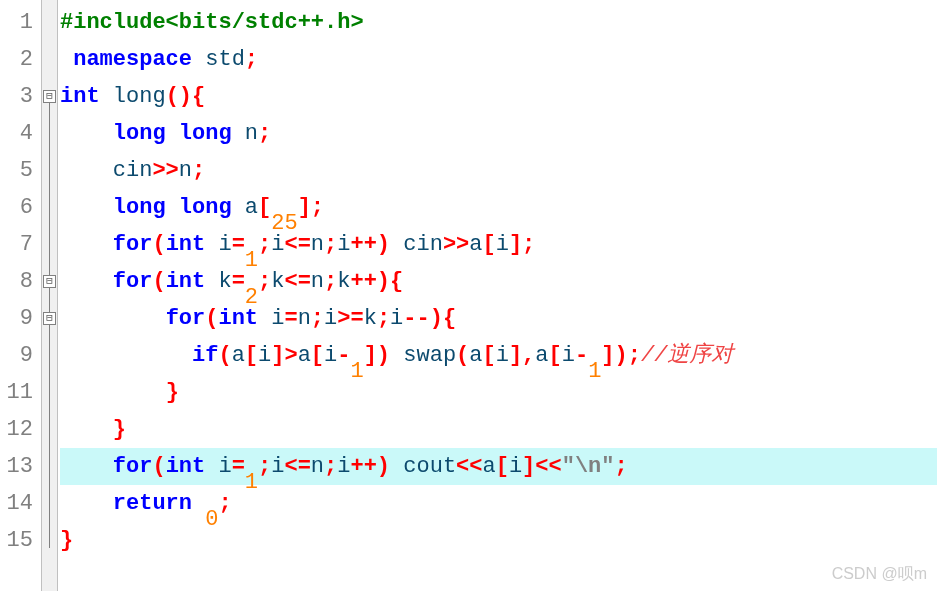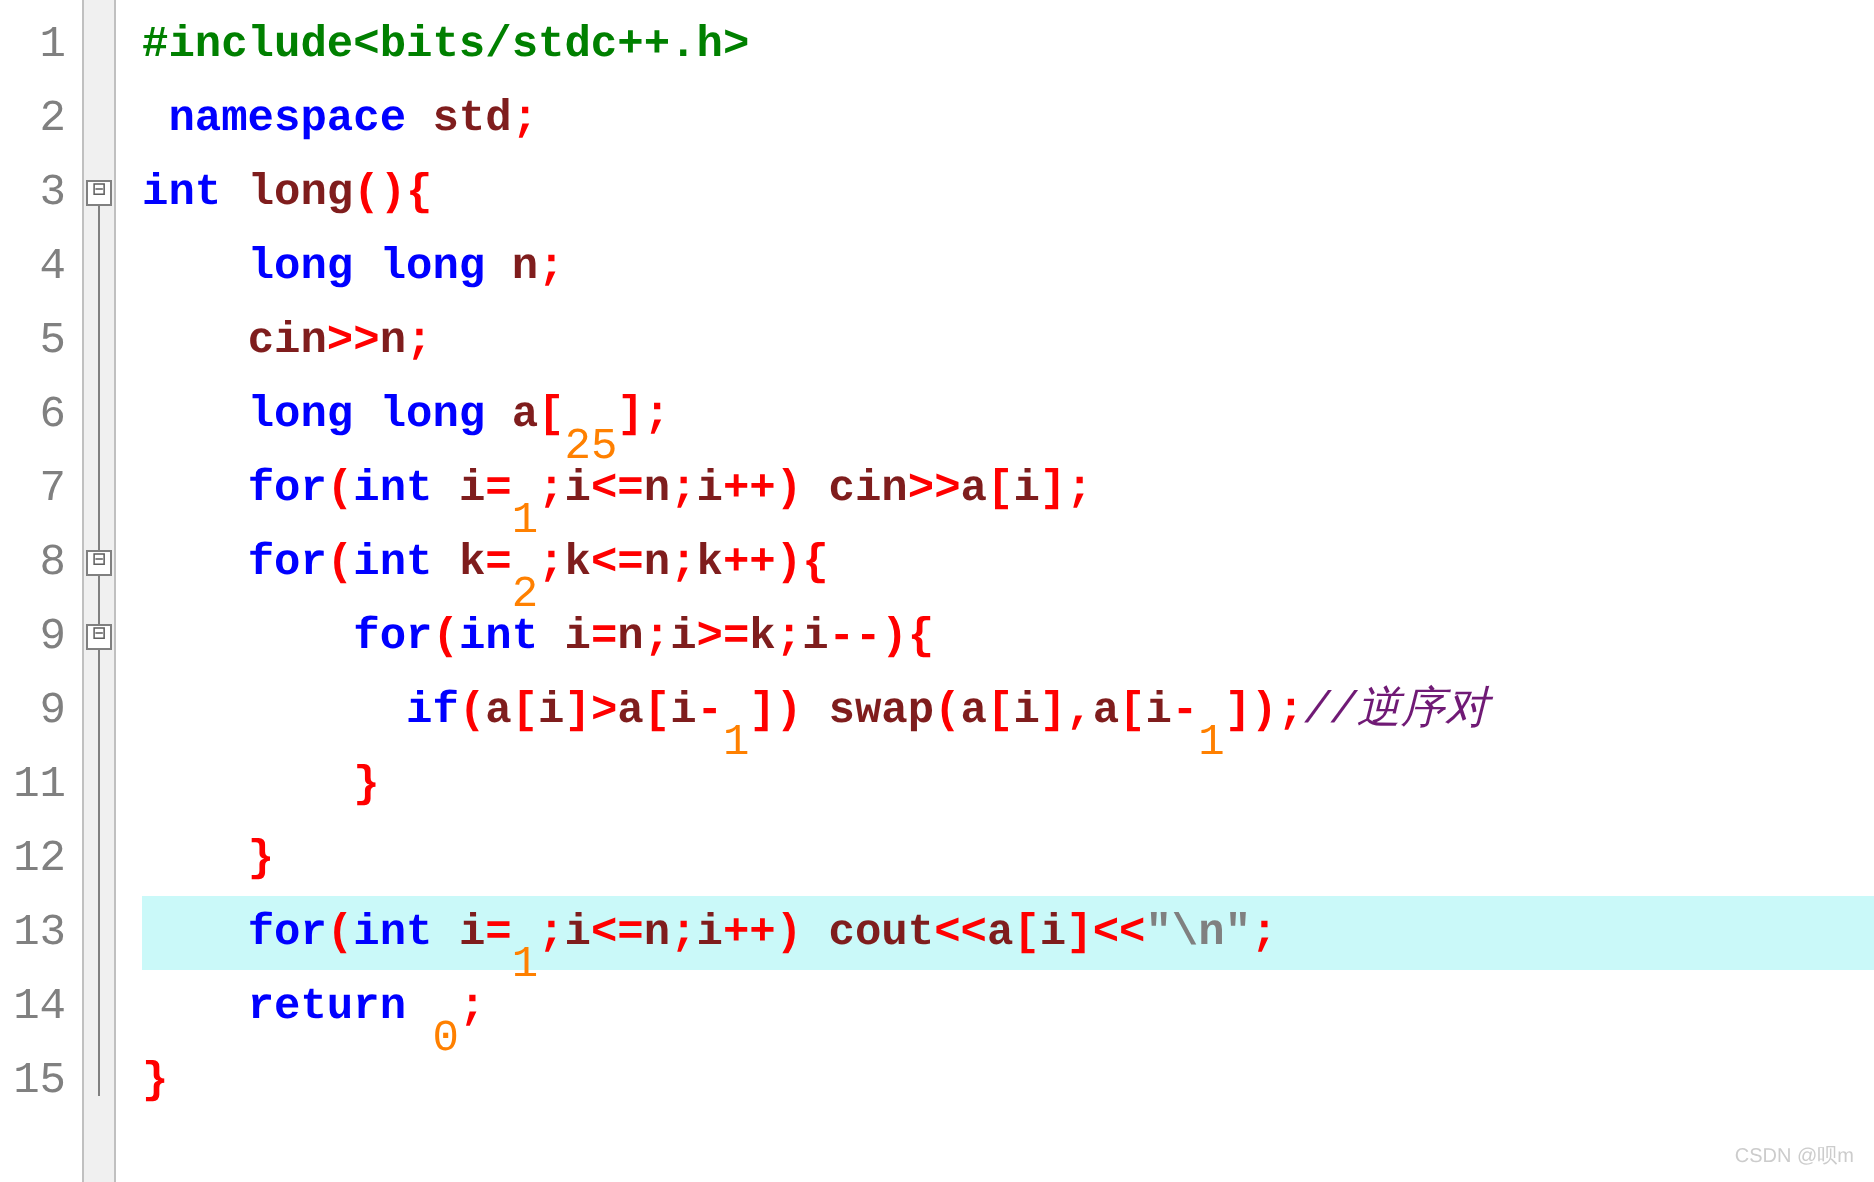--- a/index.html
+++ b/index.html
@@ -51,45 +51,45 @@
       color: #606060;
     }
     .fold-line {
       position: absolute;
       left: 7px;
       width: 1px;
       background: #808080;
     }
     .code-area {
       flex: 1;
-      padding: 4px 0 4px 13px;
+      padding: 4px 0 4px 2px;
       line-height: 37px;
       position: relative;
     }
     .code-line {
       height: 37px;
       display: flex;
       align-items: center;
       white-space: pre;
     }
     .code-line.highlighted {
       background: #caf9f9;
     }
     .kw { color: #0000ff; font-weight: bold; }
     .pp { color: #008000; font-weight: bold; }
     .op { color: #ff0000; font-weight: bold; }
     .num { color: #ff8000; margin-top: 32px; }
     .str { color: #808080; font-weight: bold; }
-    .com { color: #701a75; font-style: italic; }
-    .id { color: #7f1d1d; font-weight: bold; }
+    .com { color: #ef4444; font-style: italic; }
+    .id { color: #0c4a6e; font-weight: normal; }
     .watermark {
       position: absolute;
       bottom: 6px;
       right: 10px;
-      font-size: 10px;
+      font-size: 16px;
       color: #ccc;
       font-family: Arial, sans-serif;
     }
   </style>
 </head>
 <body>
 
 <div class="editor">
   <div class="gutter">
     <div class="gutter-line">1</div>

